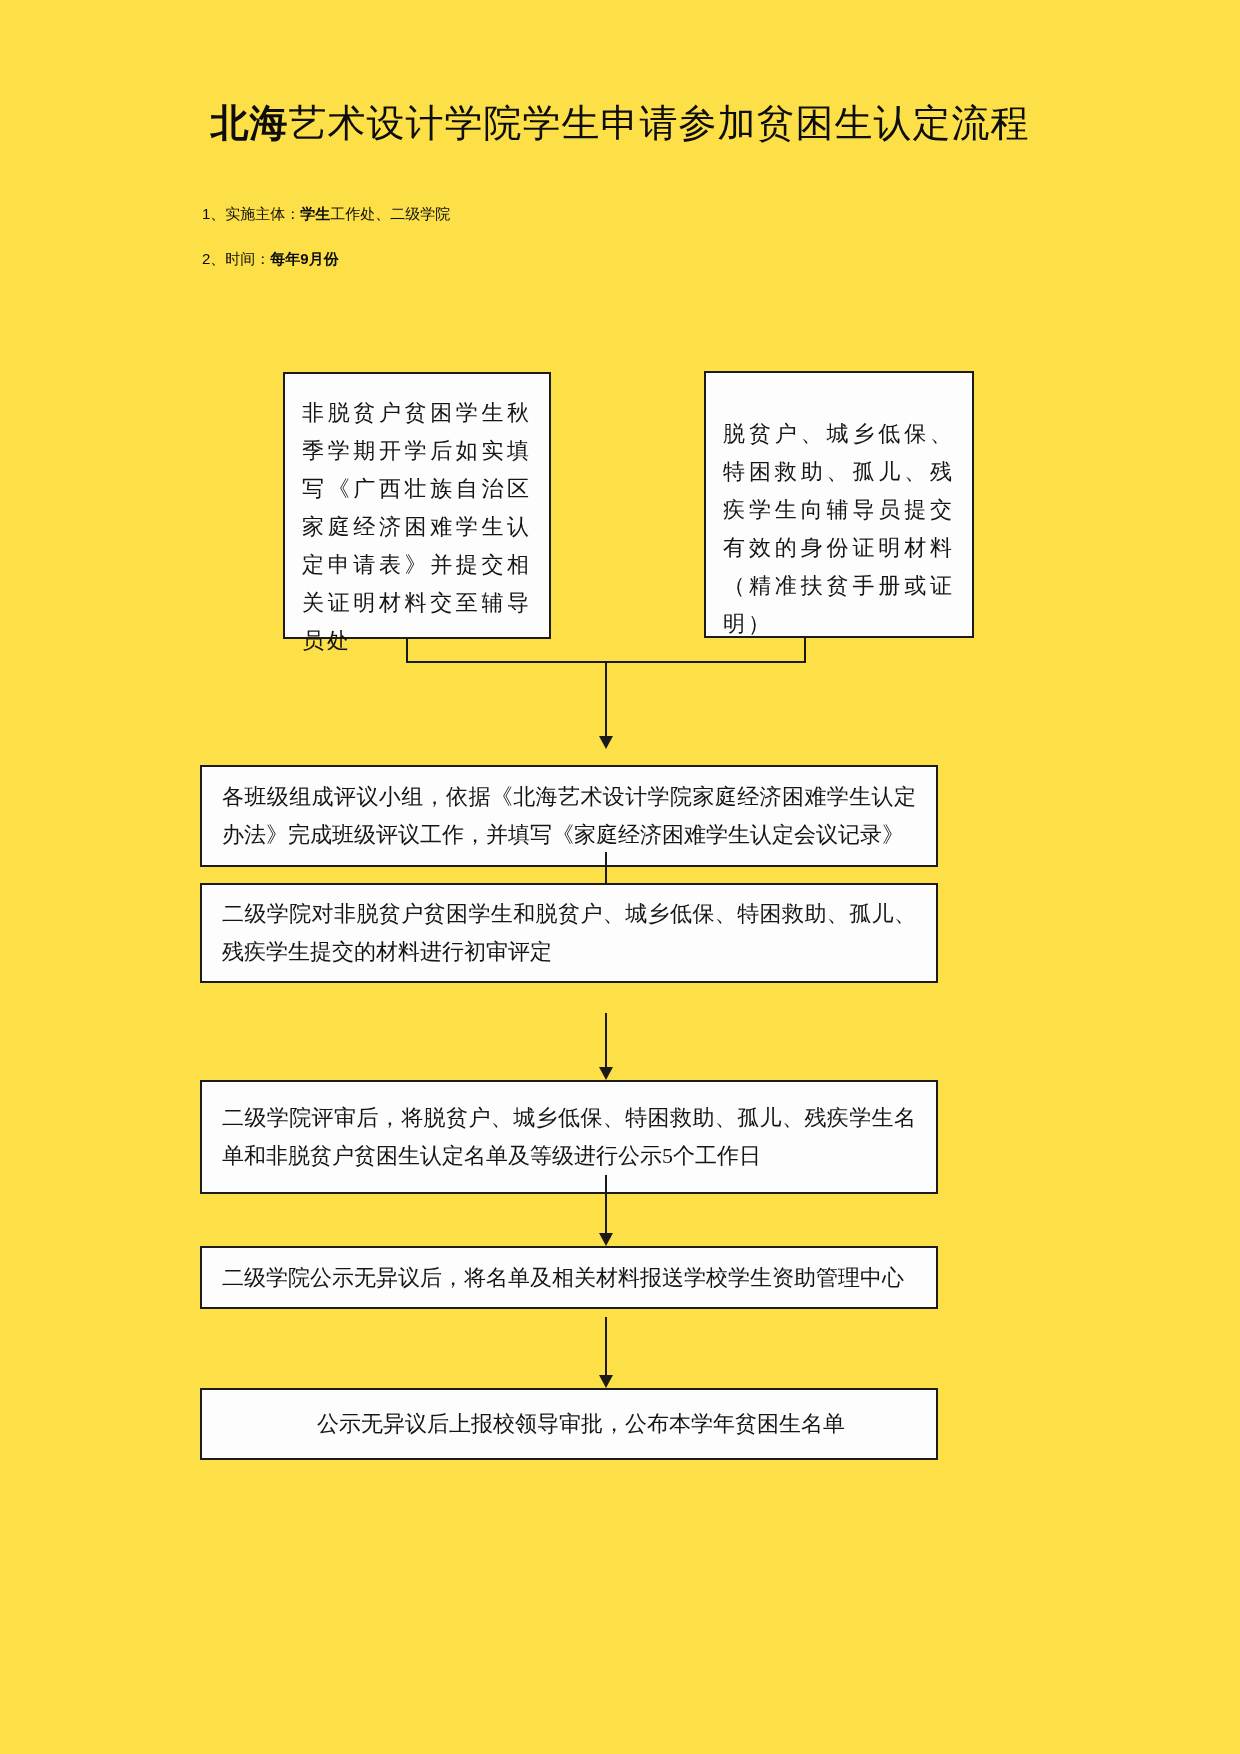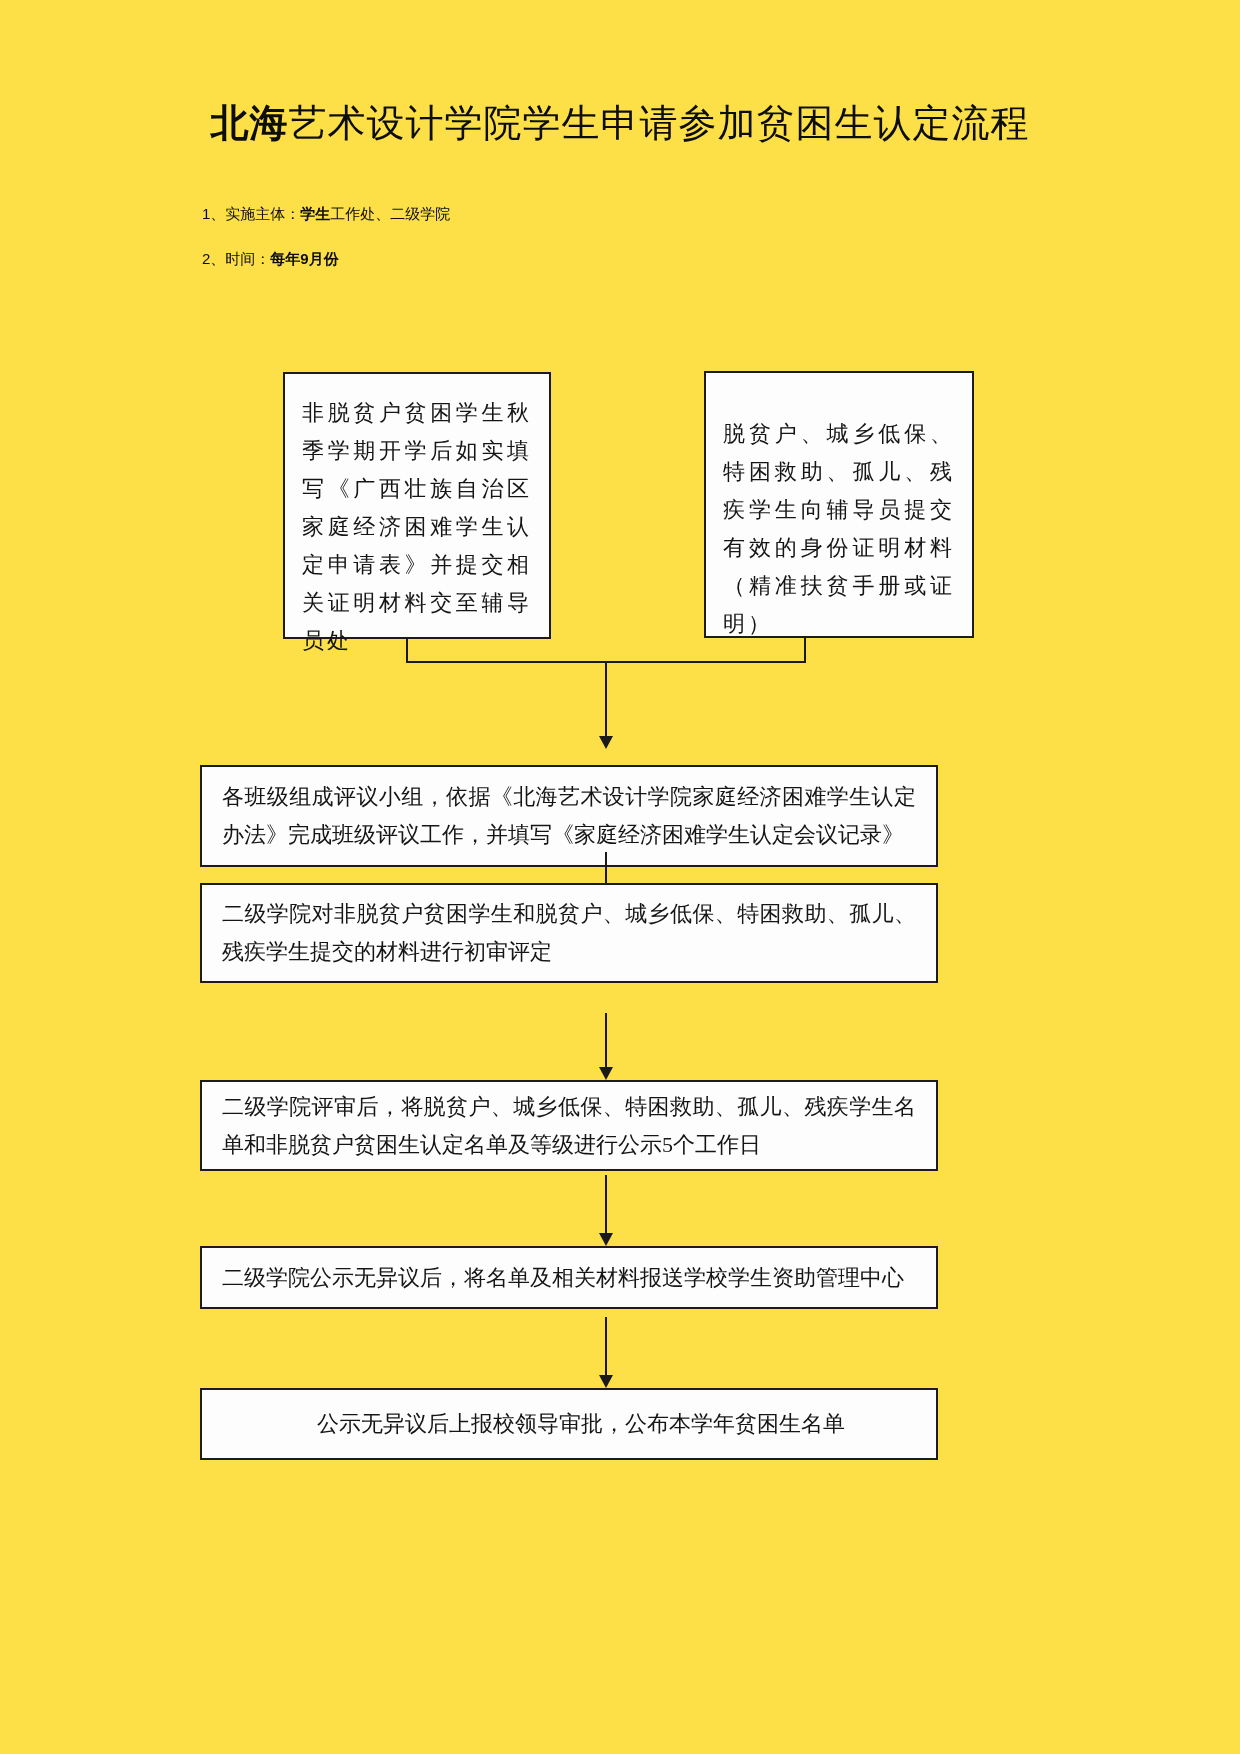--- a/index.html
+++ b/index.html
@@ -67,21 +67,21 @@
     left: 200px;
     width: 738px;
     padding: 12px 20px;
     line-height: 38px;
     display: flex;
     align-items: center;
   }
   .widebox > span { display: block; width: 100%; }
   .step-1 { top: 750px;  height: 102px; margin-top: 15px; }
   .step-2 { top: 883px;  height: 100px; }
-  .step-3 { top: 1080px; height: 91px;  }
+  .step-3 { top: 1080px; height: 114px;  }
   .step-4 { top: 1246px; height: 63px;  }
   .step-5 { top: 1388px; height: 72px; padding-left: 44px;  }
   .step-5 > span { text-align: center; }
 
   .line {
     position: absolute;
     background: #1a1a1a;
   }
   .arrowhead {
     position: absolute;

